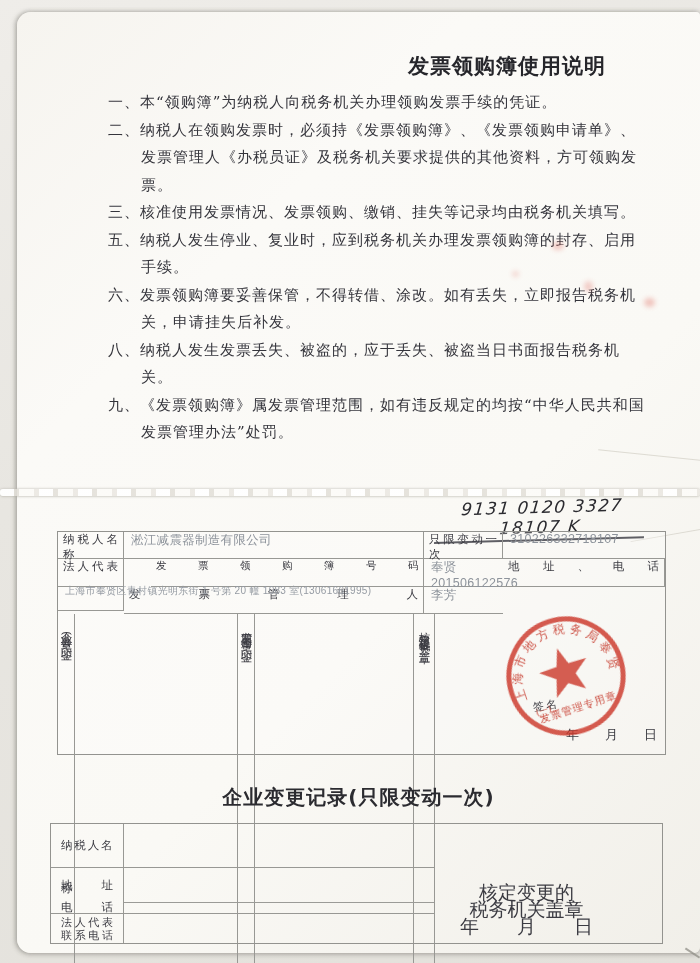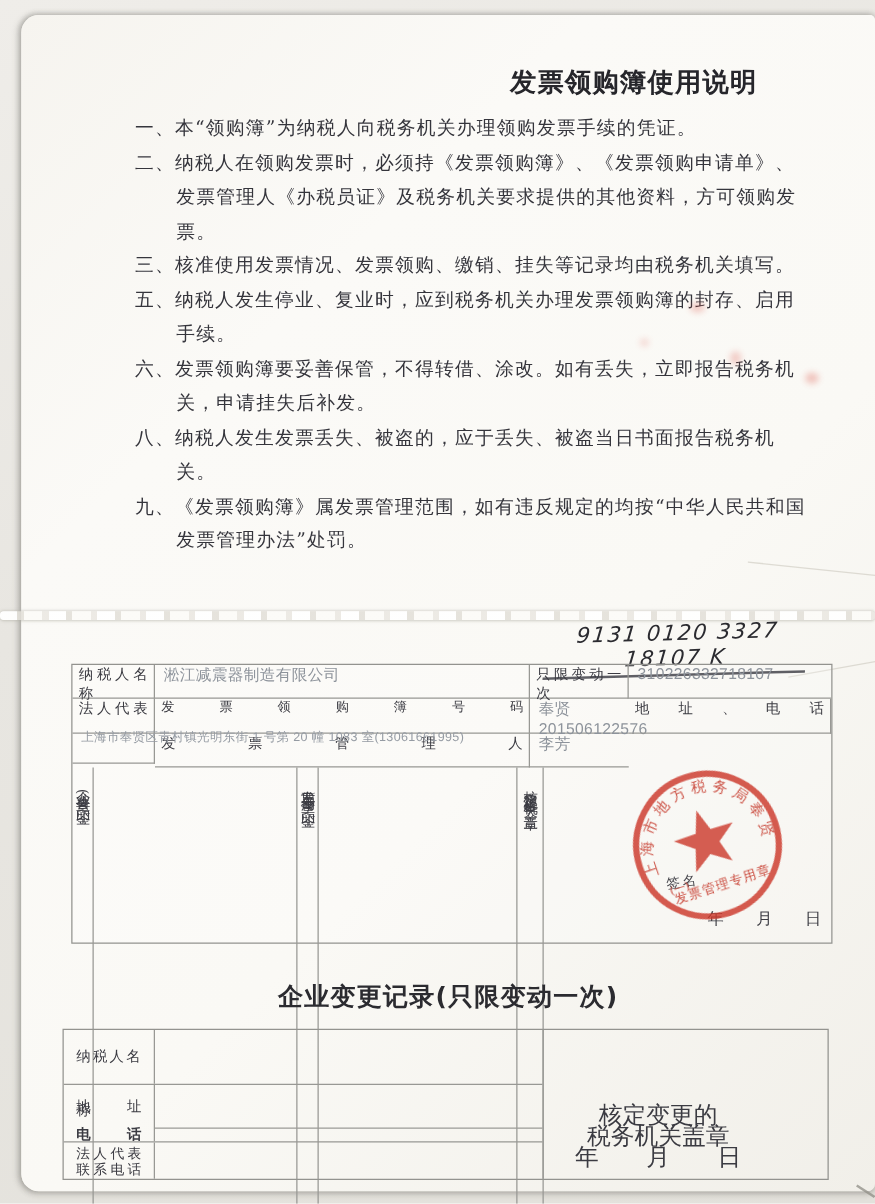--- a/index.html
+++ b/index.html
@@ -51,21 +51,21 @@
   }
   
   .t1{position:absolute;left:57px;top:531px;width:607px;border:1px solid #93938f;background:rgba(255,255,255,.22);}
   .t1-grid{display:grid;grid-template-columns:66px 300px 79px 162px;grid-template-rows:27px 28px 27px;}
   .t1-grid .cell{box-sizing:border-box;border-right:1px solid #989894;border-bottom:1px solid #989894;overflow:visible;}
   .t1-grid .cell.last{border-right:none;}
   .lab{
     font-size:11.5px;color:#3b3b42;padding:0 5px;
     text-align:justify;text-align-last:justify;
   }
-  .lab.narrow{font-size:10.5px;letter-spacing:-.6px;text-align-last:justify;}
+  .lab.narrow{font-size:10.5px;letter-spacing:-.6px;text-align-last:justify;margin-left:27px;}
   .val{
     font-family:Liberation Sans, sans-serif;
     font-size:12.5px;color:#8d939b;padding-left:7px;letter-spacing:.3px;
   }
   .val.addr{font-size:10px;line-height:13px;white-space:nowrap;position:relative;top:-3px;z-index:2;color:#959ba3;}
   
   .t1-stamps{display:grid;grid-template-columns:17px 163px 17px 159px 21px 230px;height:140px;}
   .t1-stamps .scell{box-sizing:border-box;border-right:1px solid #989894;position:relative;}
   .t1-stamps .scell.last{border-right:none;}
   .vlab{
@@ -83,21 +83,21 @@
     font-size:20px;font-weight:bold;color:#2b2b30;letter-spacing:1px;
   }
   .t2{position:absolute;left:50px;top:823px;width:611px;height:119px;border:1px solid #93938f;}
   .t2row{display:flex;width:383px;box-sizing:border-box;border-bottom:1px solid #989894;}
   .t2row.lastrow{border-bottom:none;}
   .t2lab{width:73px;box-sizing:border-box;border-right:1px solid #989894;font-size:11.5px;color:#3b3b42;}
   .t2val{flex:1;position:relative;}
   .rowA{height:44px;} .rowB{height:46px;} .rowC{height:29px;}
   .jl{text-align:justify;text-align-last:justify;padding:0 10px;display:block;}
   .rowA .jl{line-height:43px;letter-spacing:.5px;}
-  .rowB .jl{line-height:20px;} .rowB .jl.l1{margin-top:7px;} .rowB .jl.l2{margin-top:2px;font-weight:bold;}
+  .rowB .jl{line-height:20px;} .rowB .jl.l1{margin-top:7px;} .rowB .jl.l2{margin-top:2px;}
   .rowC .jl{line-height:13px;font-size:11px;} .rowC .jl.l1{margin-top:2px;}
   .sub-line{position:absolute;left:0;top:34px;width:100%;border-bottom:1px solid #9b9b97;}
   .t2-right{position:absolute;left:383px;top:0;bottom:0;right:0;box-sizing:border-box;border-left:1px solid #989894;}
   .t2-right-inner{margin:60px 44px 0 0;text-align:center;font-size:19px;line-height:17px;color:#3b3b42;}
   .t2-right-inner .dline{letter-spacing:0;}
 </style>
 </head>
 <body>
 
 <div class="screen">

